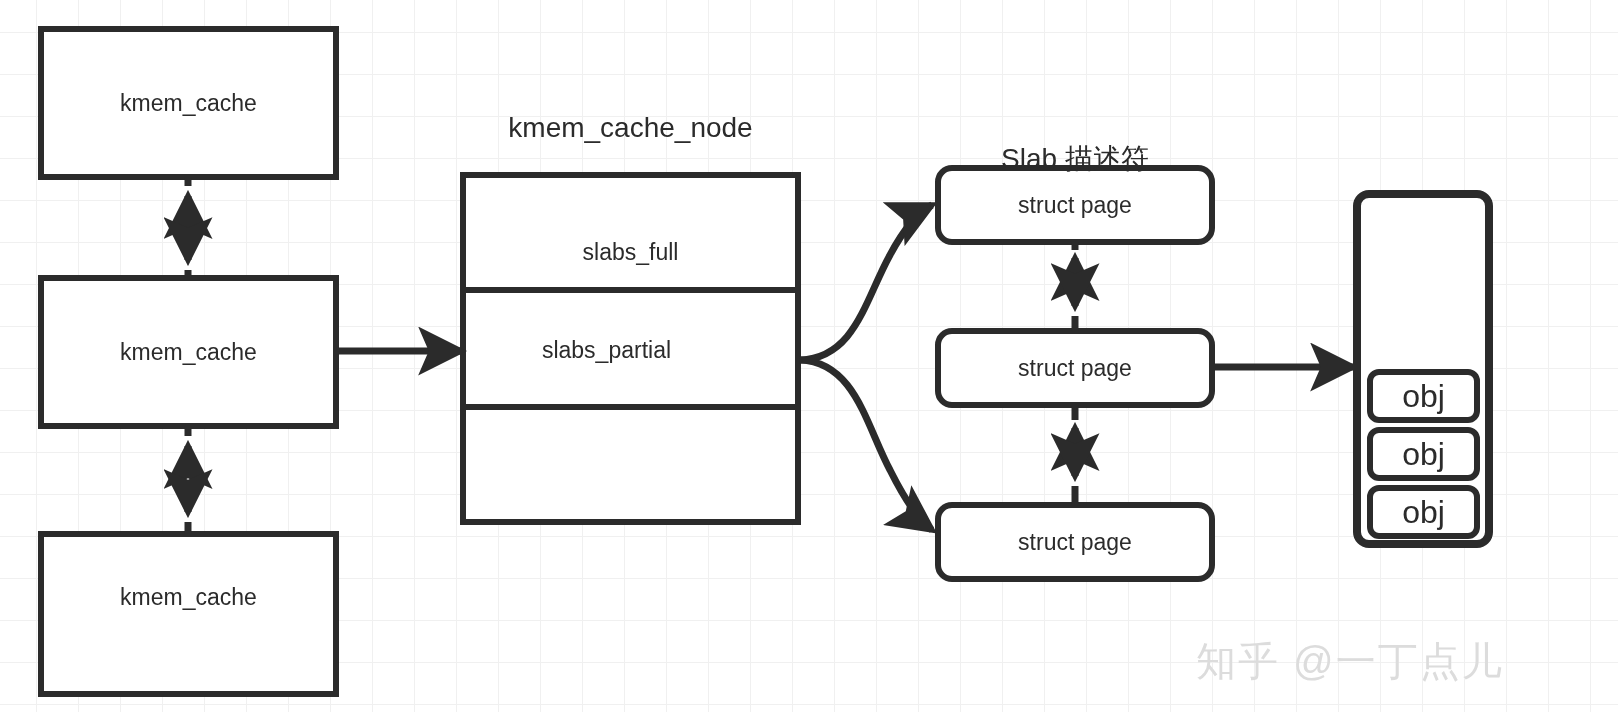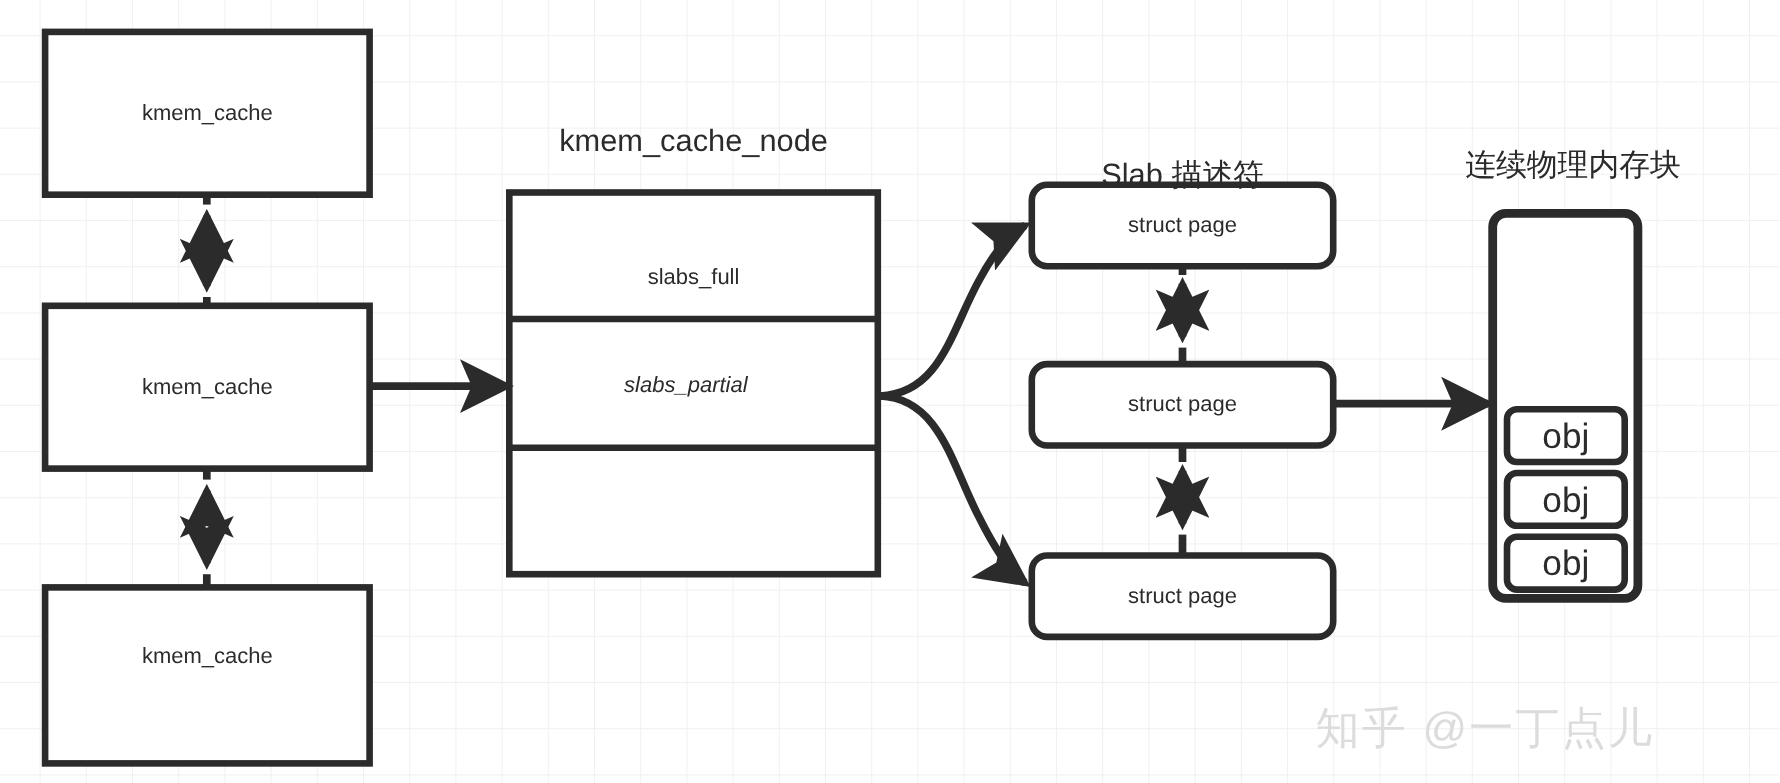--- a/index.html
+++ b/index.html
@@ -25,21 +25,21 @@
     left: 0; top: 0;
     width: 1618px;
     height: 712px;
   }
   .node-label {
     position: absolute;
     display: flex;
     align-items: center;
     justify-content: center;
     color: #2b2b2b;
-    font-size: 20px;
+    font-size: 23px;
     font-family: "Liberation Sans", "DejaVu Sans", sans-serif;
     white-space: nowrap;
     pointer-events: none;
   }
   .title-label {
     position: absolute;
     color: #2b2b2b;
     font-size: 28px;
     font-family: "Liberation Sans", "DejaVu Sans", sans-serif;
     white-space: nowrap;
@@ -130,29 +130,28 @@
     <rect x="1370" y="488" width="107" height="48" rx="9" fill="#ffffff" stroke="#2b2b2b" stroke-width="6"></rect>
   </svg>
 
   <div class="node-label" style="left:41px; top:29px; width:295px; height:148px;">kmem_cache</div>
   <div class="node-label" style="left:41px; top:278px; width:295px; height:148px;">kmem_cache</div>
   <div class="node-label" style="left:41px; top:534px; width:295px; height:126px;">kmem_cache</div>
 
   <div class="title-label" style="left:463px; top:112px; width:335px;">kmem_cache_node</div>
 
   <div class="node-label" style="left:463px; top:198px; width:335px; height:108px;">slabs_full</div>
-  <div class="node-label" style="left:456px; top:296px; width:335px; height:108px;font-style:italic;">slabs_partial</div>
+  <div class="node-label" style="left:439px; top:296px; width:335px; height:108px;">slabs_partial</div>
 
   <div class="title-label" style="left:938px; top:105px; width:274px;margin-top:35px;">Slab 描述符</div>
 
   <div class="node-label" style="left:938px; top:168px; width:274px; height:74px;">struct page</div>
   <div class="node-label" style="left:938px; top:331px; width:274px; height:74px;">struct page</div>
   <div class="node-label" style="left:938px; top:505px; width:274px; height:74px;">struct page</div>
 
-  <div class="title-label" style="left:1290px; top:131px; width:280px;">连续物理内存块</div>
 
   <div class="node-label obj-label" style="left:1370px; top:372px; width:107px; height:48px;">obj</div>
   <div class="node-label obj-label" style="left:1370px; top:430px; width:107px; height:48px;">obj</div>
   <div class="node-label obj-label" style="left:1370px; top:488px; width:107px; height:48px;">obj</div>
 
   <div class="watermark" style="left:1196px; top:634px;">知乎 @一丁点儿</div>
 
 </div>
 
 </body></html>

